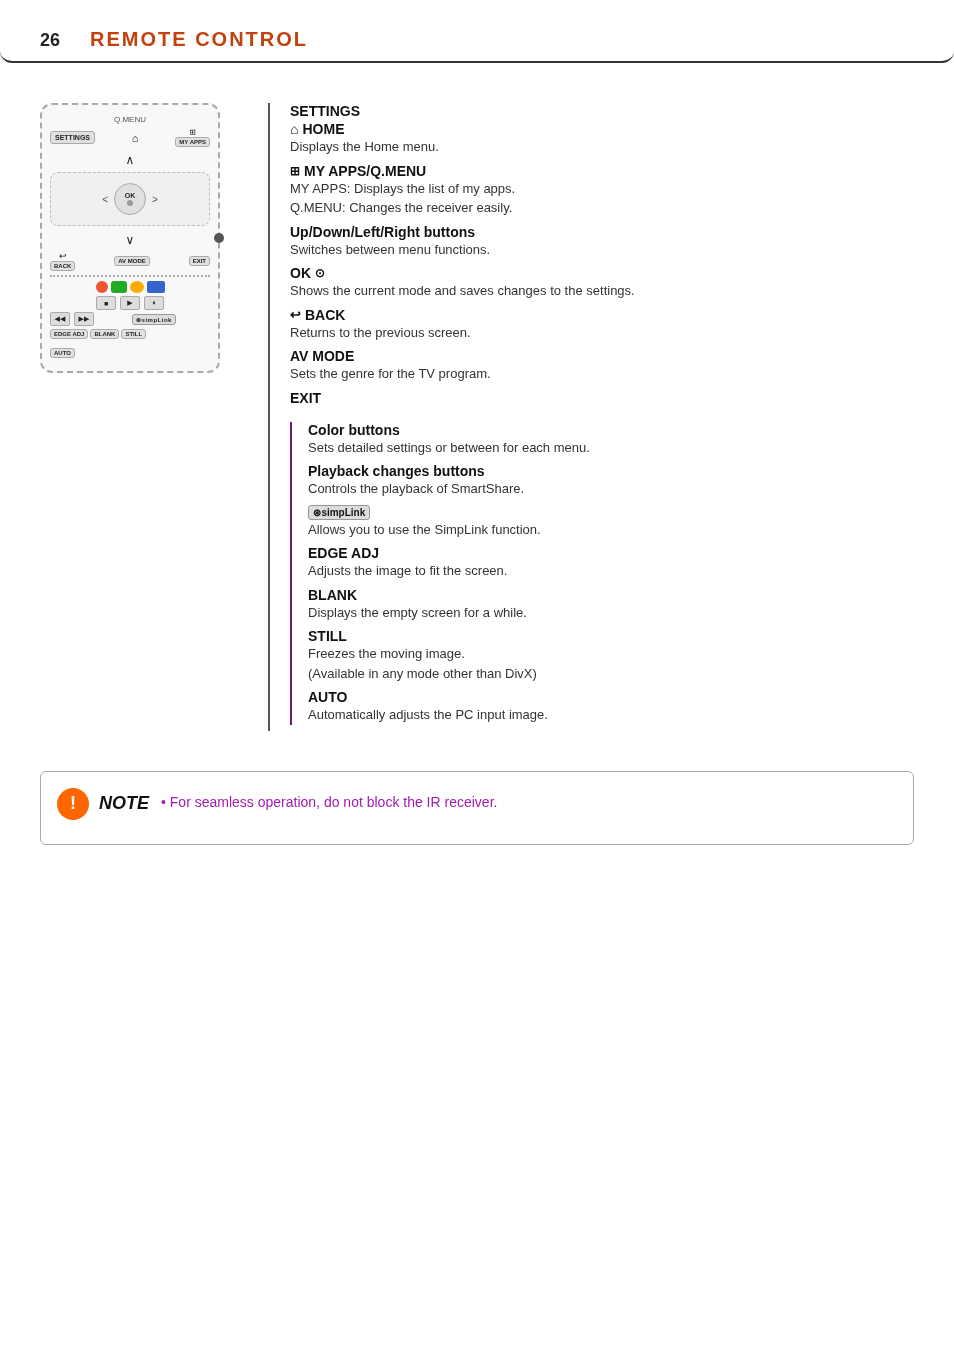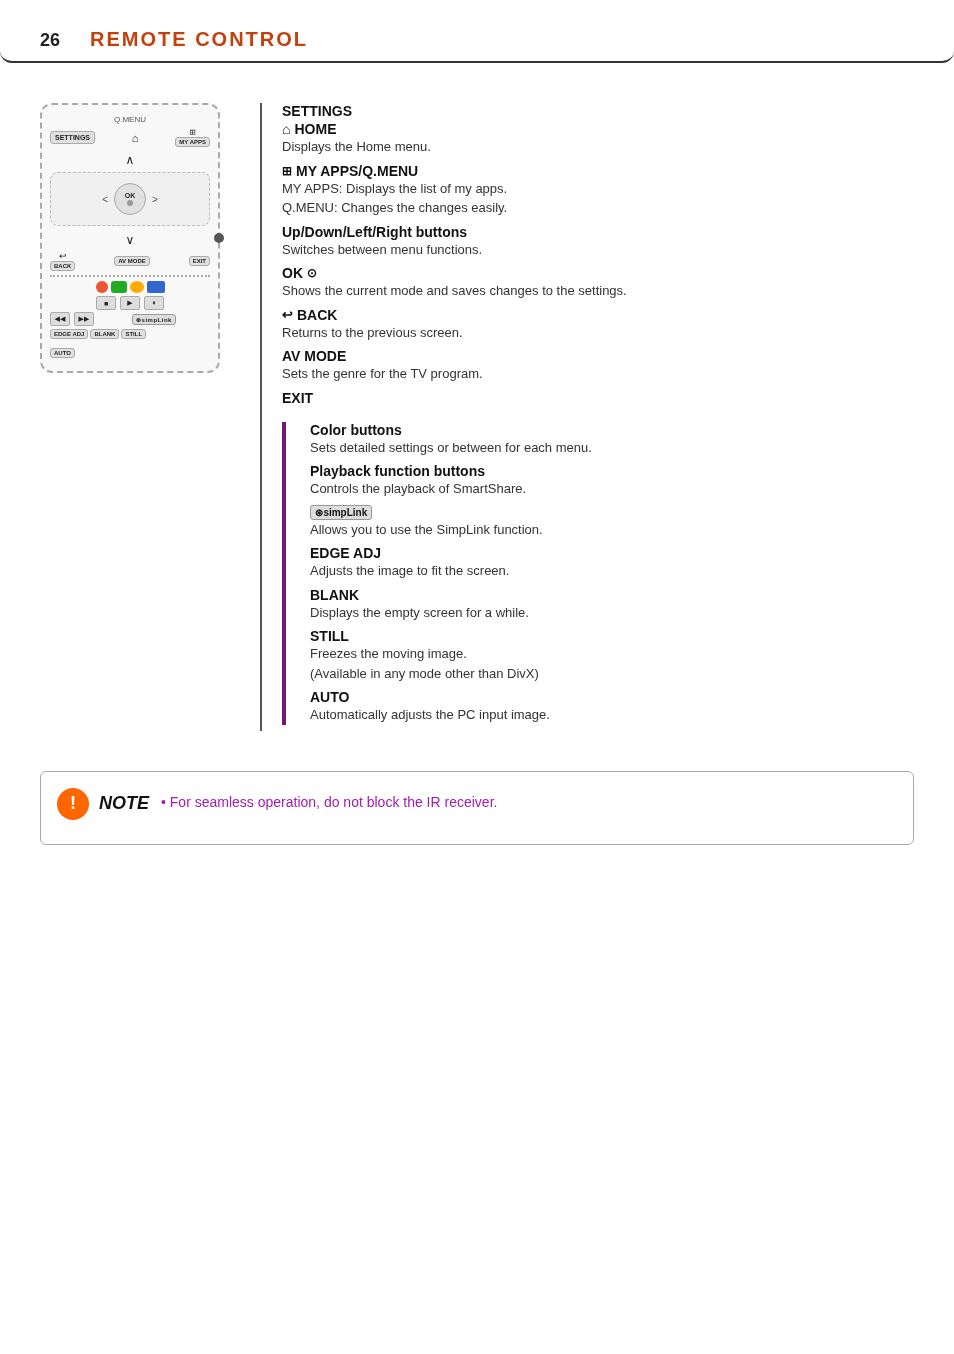--- a/index.html
+++ b/index.html
@@ -237,21 +237,21 @@
       display: flex;
       align-items: center;
       gap: 10px;
       margin-bottom: 8px;
     }
 
     
     .content-wrapper {
       display: flex;
       padding: 10px 40px 10px 40px;
-      gap: 0;
+      gap: 8px;
     }
 
     .left-col {
       width: 220px;
       flex-shrink: 0;
       position: relative;
     }
 
     .right-col {
       flex: 1;
@@ -371,21 +371,21 @@
         <div class="desc-def">Displays the Home menu.</div>
       </div>
 
       <div class="desc-item">
         <div class="desc-term">
           <span style="font-size:12px;">⊞</span>
           <span>MY APPS/Q.MENU</span>
         </div>
         <div class="desc-def">
           <span>MY APPS: Displays the list of my apps.</span><br>
-          <span>Q.MENU: Changes the changes easily.</span>
+          <span>Q.MENU: Changes the receiver easily.</span>
         </div>
       </div>
 
       <div class="desc-item">
         <div class="desc-term">Up/Down/Left/Right buttons</div>
         <div class="desc-def">Switches between menu functions.</div>
       </div>
 
       <div class="desc-item">
         <div class="desc-term">
@@ -406,29 +406,29 @@
       <div class="desc-item">
         <div class="desc-term">AV MODE</div>
         <div class="desc-def">Sets the genre for the TV program.</div>
       </div>
 
       <div class="desc-item">
         <div class="desc-term">EXIT</div>
       </div>
     </div>
 
-    <div style="margin-top:16px;padding-left:24px;border-left:4px solid #701a75;">
+    <div style="margin-top:16px;padding-left:16px;border-left:2px solid #701a75;">
 
       <div class="desc-item">
         <div class="desc-term">Color buttons</div>
         <div class="desc-def">Sets detailed settings or between for each menu.</div>
       </div>
 
       <div class="desc-item">
-        <div class="desc-term">Playback function buttons</div>
+        <div class="desc-term">Playback changes buttons</div>
         <div class="desc-def">Controls the playback of SmartShare.</div>
       </div>
 
       <div class="desc-item">
         <div class="desc-term">
           <span style="font-size:10px;font-weight:bold;background:#ddd;border:1px solid #999;border-radius:3px;padding:1px 4px;">⊛simpLink</span>
         </div>
         <div class="desc-def">Allows you to use the SimpLink function.</div>
       </div>
 

